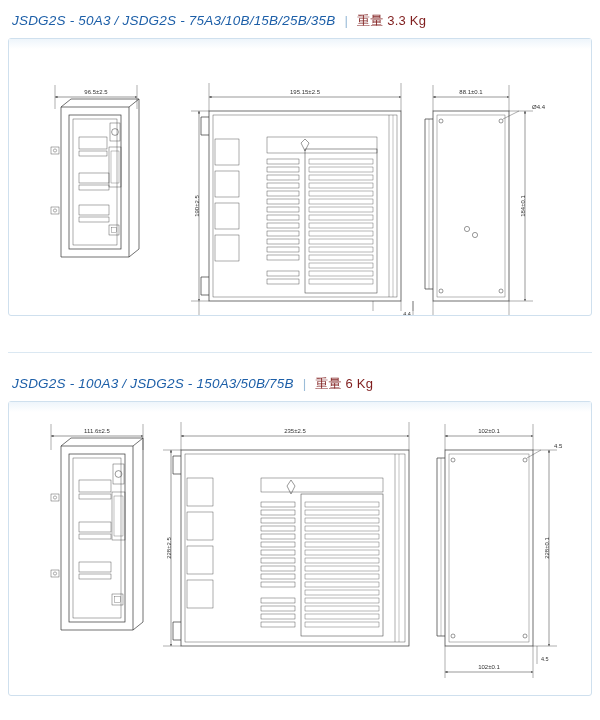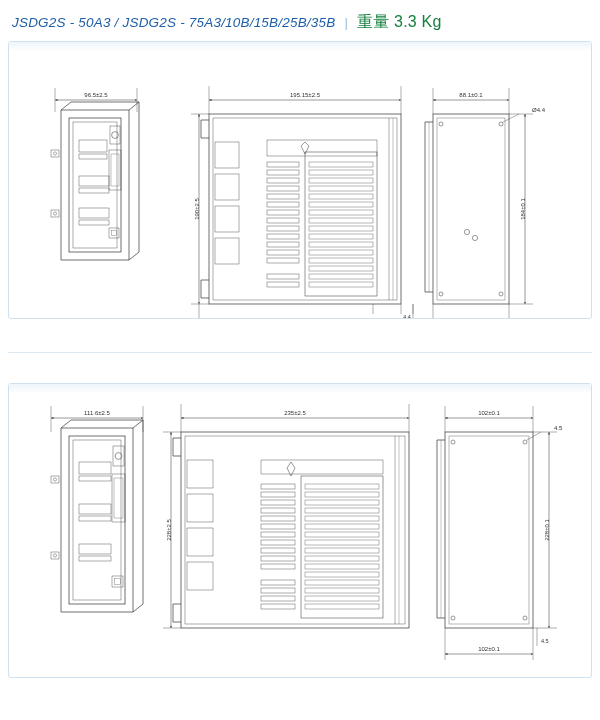--- a/index.html
+++ b/index.html
@@ -14,21 +14,21 @@
   .section{position:relative;width:600px;}
   .sec-title{
     font-size:13.5px;
     color:#1d5fa8;
     letter-spacing:.2px;
     padding:0 0 0 12px;
     white-space:nowrap;
   }
   .sec-title .model{font-size:13.5px;font-style:italic;}
   .sec-title .bar{color:#9bbcd8;margin:0 5px;}
-  .sec-title .weight{font-size:16px;color:#15803d;}
+  .sec-title .weight{font-size:13px;color:#7f1d1d;}
   .panel{
     position:relative;
     margin:8px 8px 0 8px;
     border:1px solid #cfe0ee;
     border-radius:3px;
     background:#ffffff;
     box-sizing:border-box;
   }
   .panel::before{
     content:"";
@@ -213,20 +213,25 @@
         <text class="dimtext" x="516" y="167" text-anchor="middle" transform="rotate(-90 516 167)">184±0.1</text>
         <text class="dimtext" x="462" y="283" text-anchor="middle">88.1±0.1</text>
       </svg>
     </div>
   </div>
 </div>
 
 <div class="divider" style="top:352px;"></div>
 
 <div class="section" style="position:absolute;left:0;top:375px;">
+  <div class="sec-title">
+    <span class="model">JSDG2S - 100A3 / JSDG2S - 150A3/50B/75B</span>
+    <span class="bar">|</span>
+    <span class="weight">重量 6 Kg</span>
+  </div>
 
   <div class="panel" style="height:295px;">
     <div class="drawing">
       <svg width="584" height="293" viewBox="0 0 584 293">
 
         <g stroke="#333" fill="none" stroke-width="0.7">
           <line x1="42" y1="22" x2="42" y2="48" stroke-width="0.4"></line>
           <line x1="134" y1="22" x2="134" y2="48" stroke-width="0.4"></line>
           <line x1="42" y1="34" x2="134" y2="34" stroke-width="0.5" marker-start="url(#ar2)" marker-end="url(#ar1)"></line>
 

